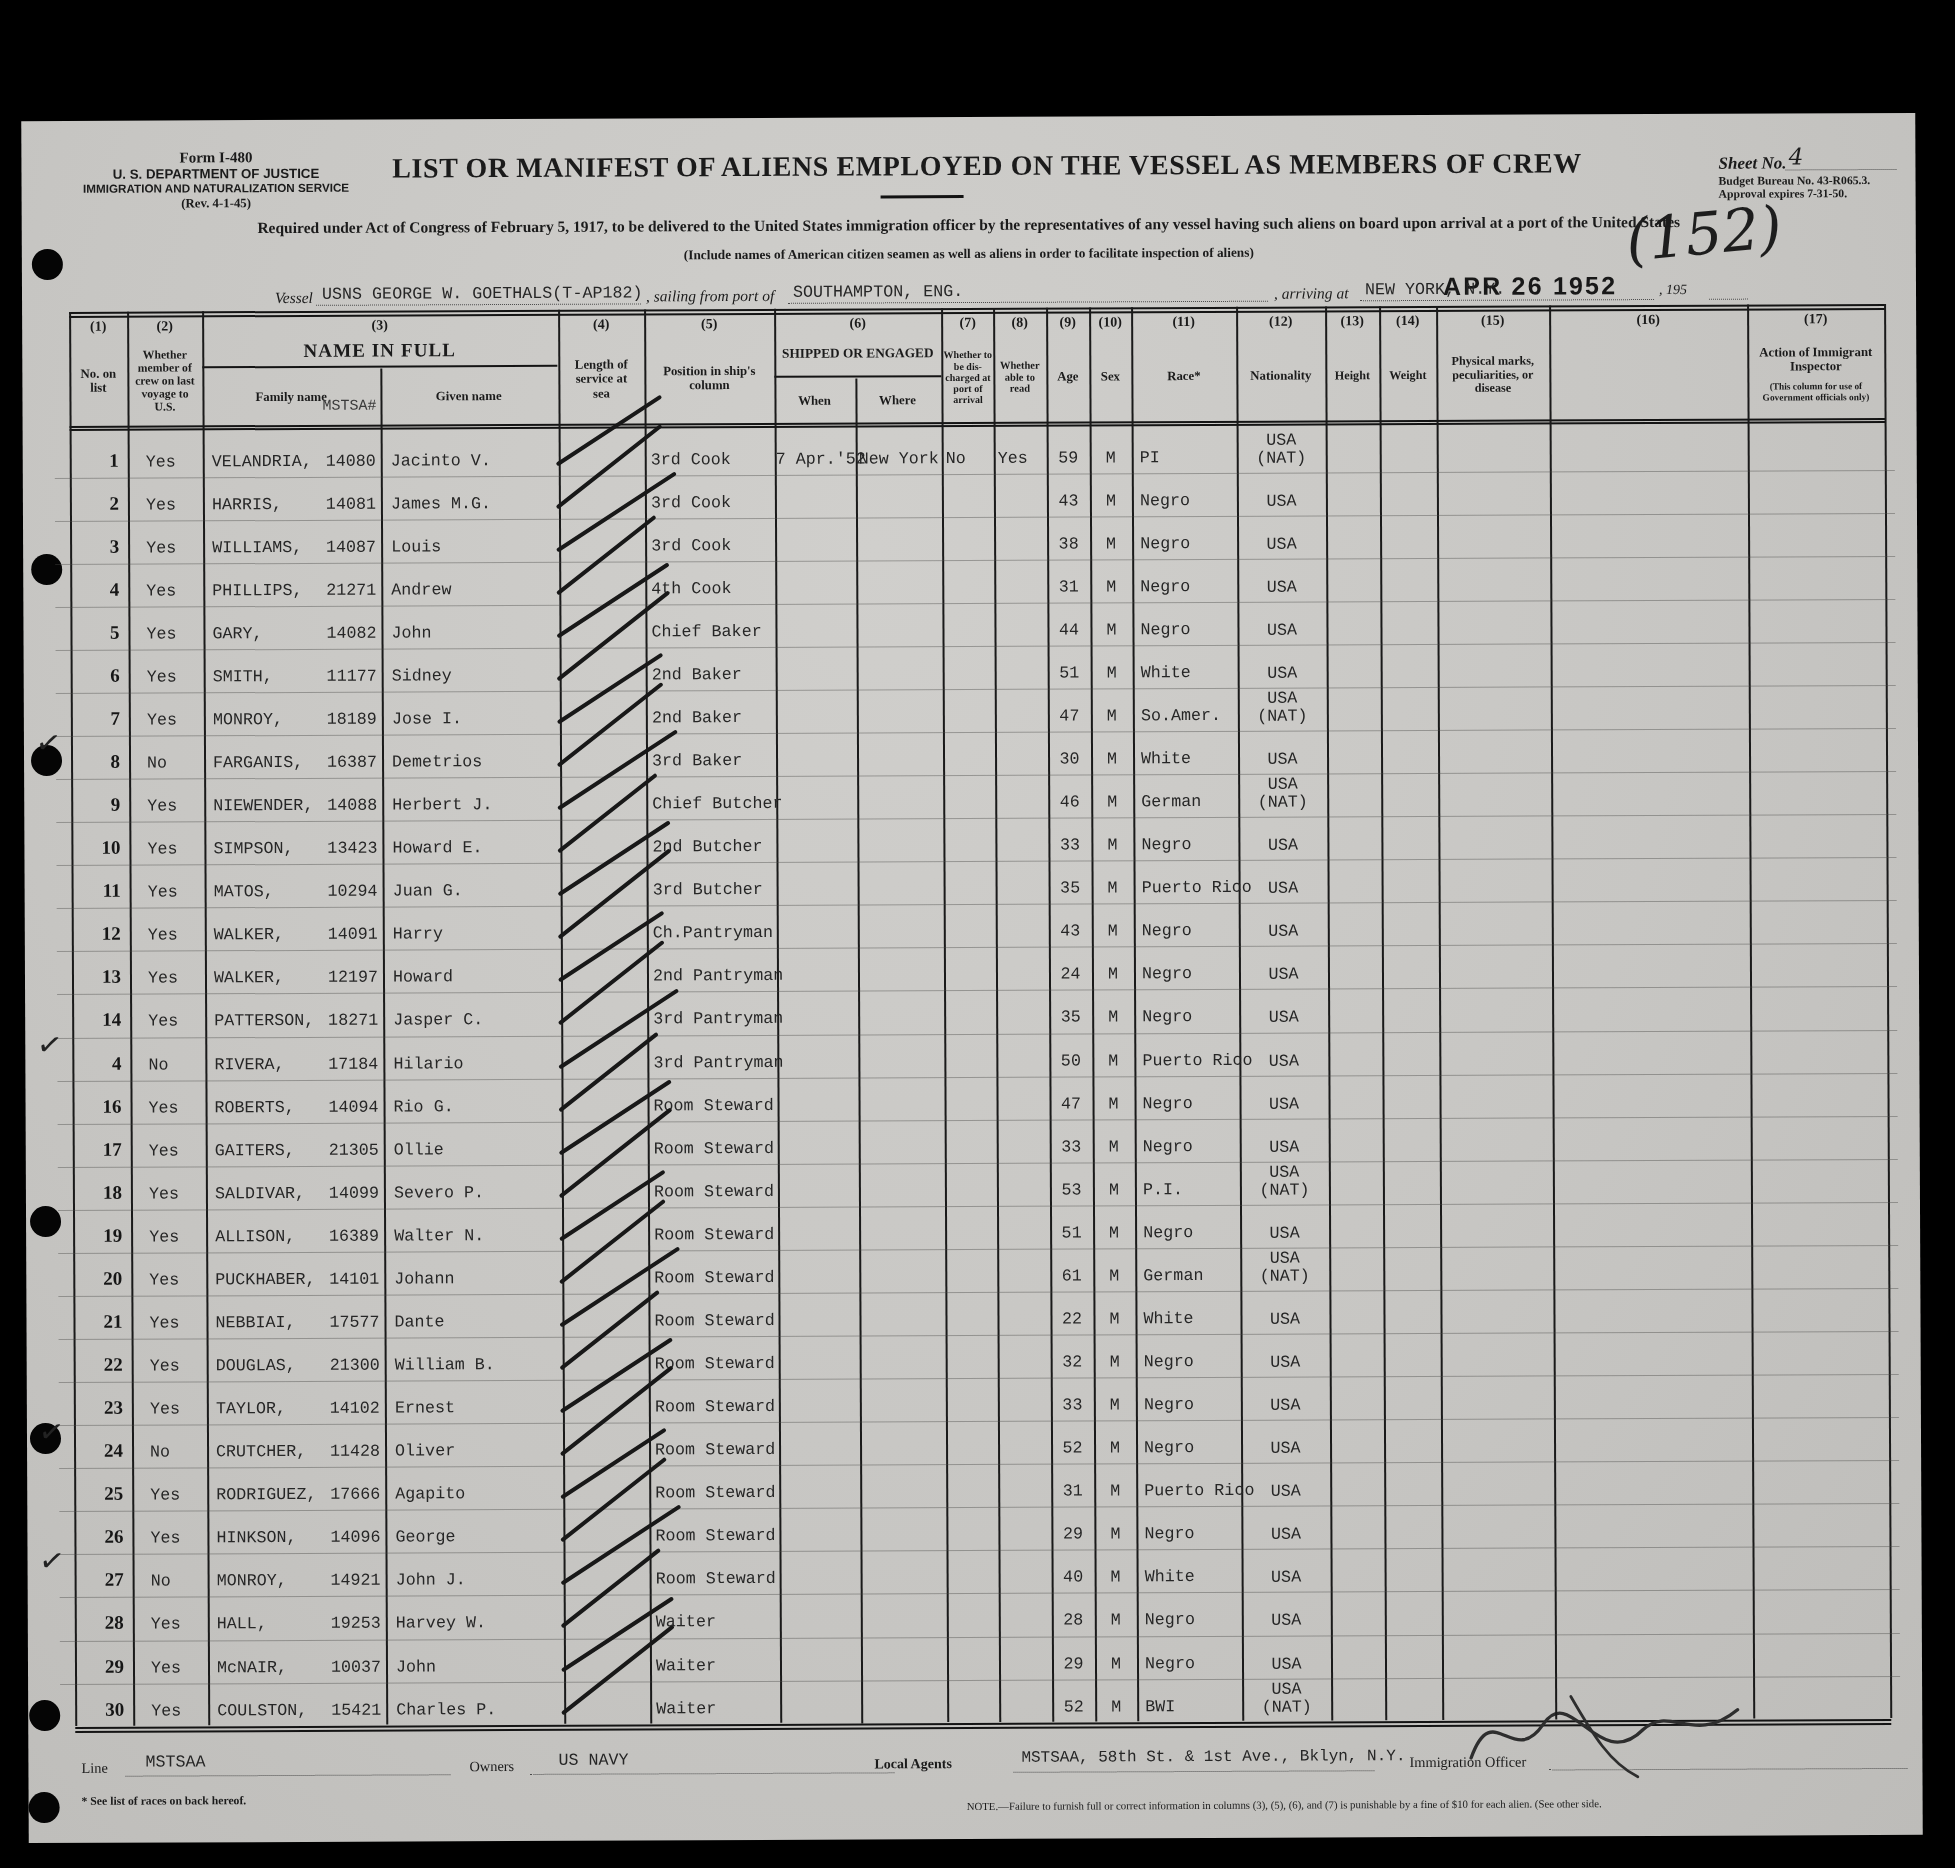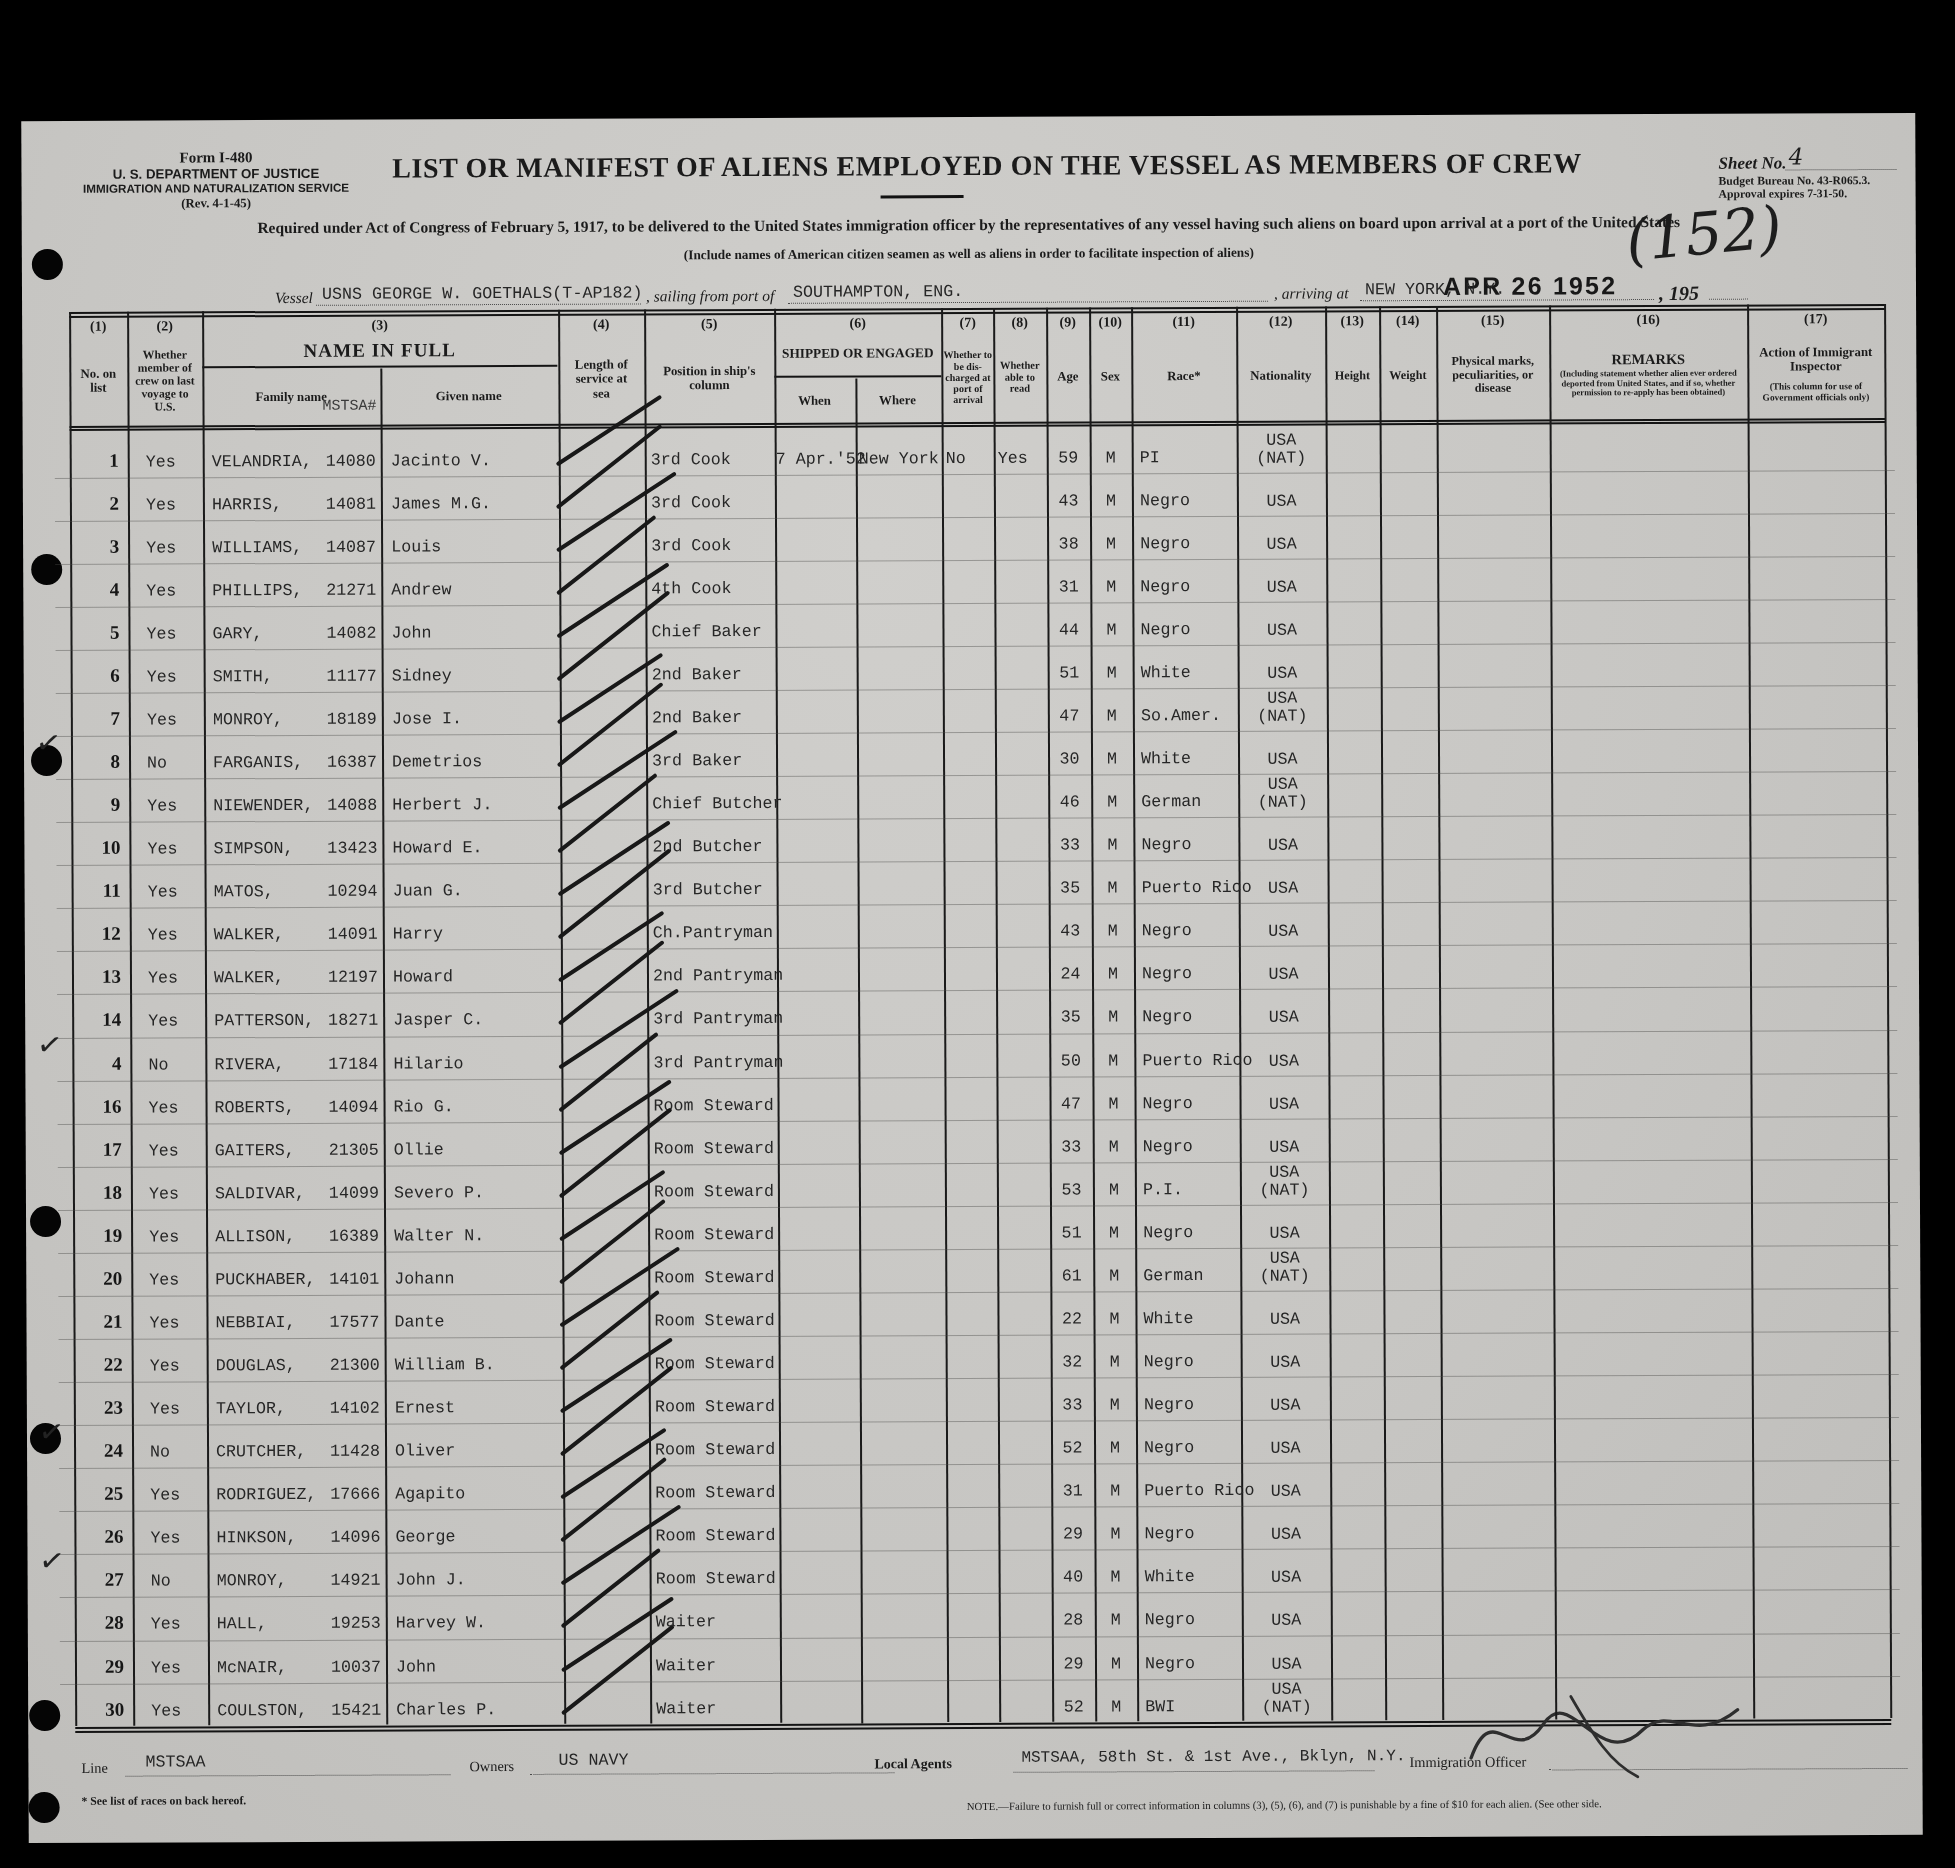--- a/index.html
+++ b/index.html
@@ -85,21 +85,21 @@
   <div class="abs" style="left:0;top:161px;width:1893px;height:33px;">
     <span class="abs ital serifb" style="left:253px;top:7.8px;font-size:15.5px;font-weight:normal;">Vessel</span>
     <span class="abs tw" style="left:300px;top:4.4px;font-size:16.7px;">USNS GEORGE W. GOETHALS(T-AP182)</span>
     <div class="abs dotted" style="left:294px;top:24.4px;width:325px;"></div>
     <span class="abs ital serifb" style="left:624px;top:7.8px;font-size:15.5px;font-weight:normal;">, sailing from port of</span>
     <span class="abs tw" style="left:771px;top:4.4px;font-size:16.7px;">SOUTHAMPTON, ENG.</span>
     <div class="abs dotted" style="left:766px;top:24.4px;width:480px;"></div>
     <span class="abs ital serifb" style="left:1252px;top:7.8px;font-size:15.5px;font-weight:normal;">, arriving at</span>
     <span class="abs tw" style="left:1343px;top:4.4px;font-size:16.7px;">NEW YORK, N.Y.</span>
     <div class="abs dotted" style="left:1338px;top:24.4px;width:294px;"></div>
-    <span class="abs ital serifb" style="left:1637px;top:6.7px;font-size:20px;font-weight:bold;">, 195</span>
+    <span class="abs ital serifb" style="left:1637px;top:6.7px;font-size:14px;font-weight:normal;">, 195</span>
     <div class="abs dotted" style="left:1687px;top:24.4px;width:39px;"></div>
   </div>
 
   <div class="dline" style="top:191px;"></div>
   <div class="dline" style="top:195px;"></div>
   <div class="dline" style="top:305px;height:1.7px;"></div>
   <div class="dline" style="top:308px;height:1.7px;"></div>
   <div class="dline" style="top:1606px;"></div>
   <div class="dline" style="top:1610px;"></div>
 
@@ -169,24 +169,20 @@
   <div class="hcell" style="left:1357px;width:57px;">
       <span class="hnum">(14)</span>
       <span class="hlabel" style="font-size:12.2px;">Weight</span>
     </div>
   <div class="hcell" style="left:1414px;width:113px;">
       <span class="hnum">(15)</span>
       <span class="hlabel" style="font-size:12.2px;width:98px;">Physical marks, peculiarities, or disease</span>
     </div>
   <div class="hcell" style="left:1527px;width:198px;">
     <span class="hnum">(16)</span>
-    <div class="hlabel" style="flex-direction:column;">
-      <div style="font-size:14.4px;">REMARKS</div>
-      <div style="font-size:8.6px;width:178px;margin-top:2.2px;">(Including statement whether alien ever ordered deported from United States, and if so, whether permission to re-apply has been obtained)</div>
-    </div>
   </div>
   <div class="hcell" style="left:1725px;width:137px;">
     <span class="hnum">(17)</span>
     <div class="hlabel" style="flex-direction:column;">
       <div style="font-size:12.8px;width:122px;">Action of Immigrant Inspector</div>
       <div style="font-size:9.4px;width:117px;margin-top:8px;">(This column for use of Government officials only)</div>
     </div>
   </div>
 
   <div class="abs" style="left:0;top:1621px;width:1893px;height:100px;">

